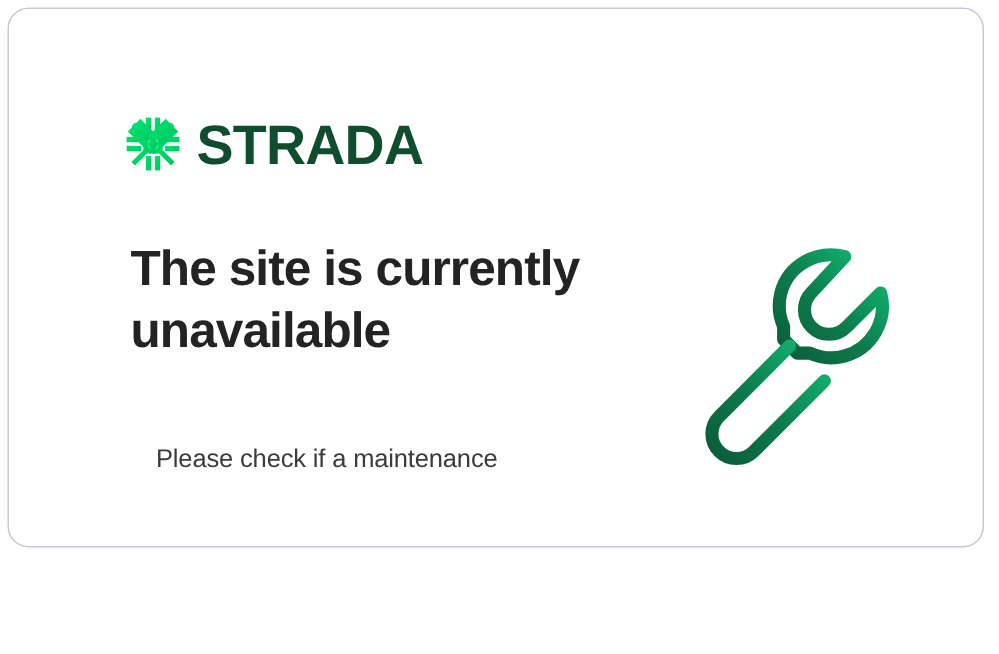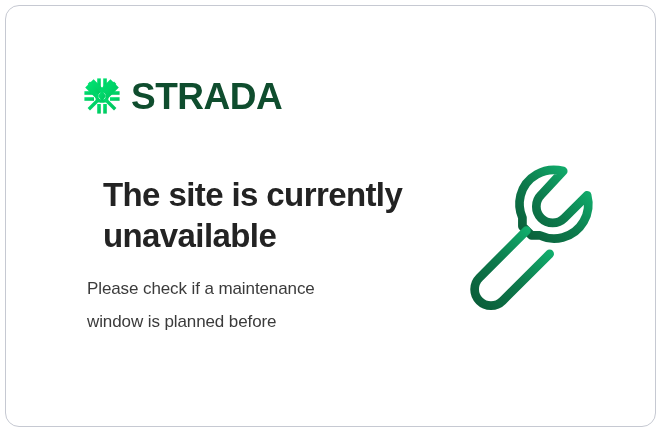--- a/index.html
+++ b/index.html
@@ -21,21 +21,21 @@
     height: 436px;
     background: #ffffff;
   }
 
   
   .card {
     position: absolute;
     left: 5px;
     top: 5px;
     width: 651px;
-    height: 422px;
+    height: 360px;
     box-sizing: border-box;
     background: #ffffff;
     border: 1px solid #c6c9d2;
     border-radius: 14px;
   }
 
   
   .logo {
     position: absolute;
     left: 76px;
@@ -64,35 +64,35 @@
   .headline {
     position: absolute;
     left: 81px;
     top: 152px;
     width: 360px;
     font-size: 33px;
     font-weight: bold;
     line-height: 41px;
     letter-spacing: -0.6px;
     color: #232323;
-    margin: 16px;
+    margin: 0;
   }
 
   
   .body-copy {
     position: absolute;
     left: 81px;
     top: 266px;
     width: 320px;
     font-size: 17px;
     font-weight: normal;
     line-height: 33px;
     letter-spacing: -0.1px;
     color: #3b3b3b;
-    margin: 0;
+    margin: 17px;
   }
   .body-copy .line {
     display: block;
   }
 
   
   .wrench {
     position: absolute;
     left: 455px;
     top: 152px;
@@ -151,21 +151,20 @@
           <polygon points="50,36 60,50 50,64 40,50" fill="url(#markGrad)"></polygon>
         </svg>
       </span>
       <span class="logo-word">STRADA</span>
     </div>
 
     <h1 class="headline">The site is currently unavailable</h1>
 
     <p class="body-copy">
       <span class="line">Please check if a maintenance</span>
-      <span class="line">window is planned before</span>
     </p>
 
     <div class="wrench">
       <svg viewBox="0 0 160 160" xmlns="http://www.w3.org/2000/svg" aria-hidden="true">
         <defs>
           <linearGradient id="wrenchGrad" x1="0" y1="1" x2="1" y2="0">
             <stop offset="0%" stop-color="#0a5c38"></stop>
             <stop offset="45%" stop-color="#0d7a4c"></stop>
             <stop offset="100%" stop-color="#12bd76"></stop>
           </linearGradient>

